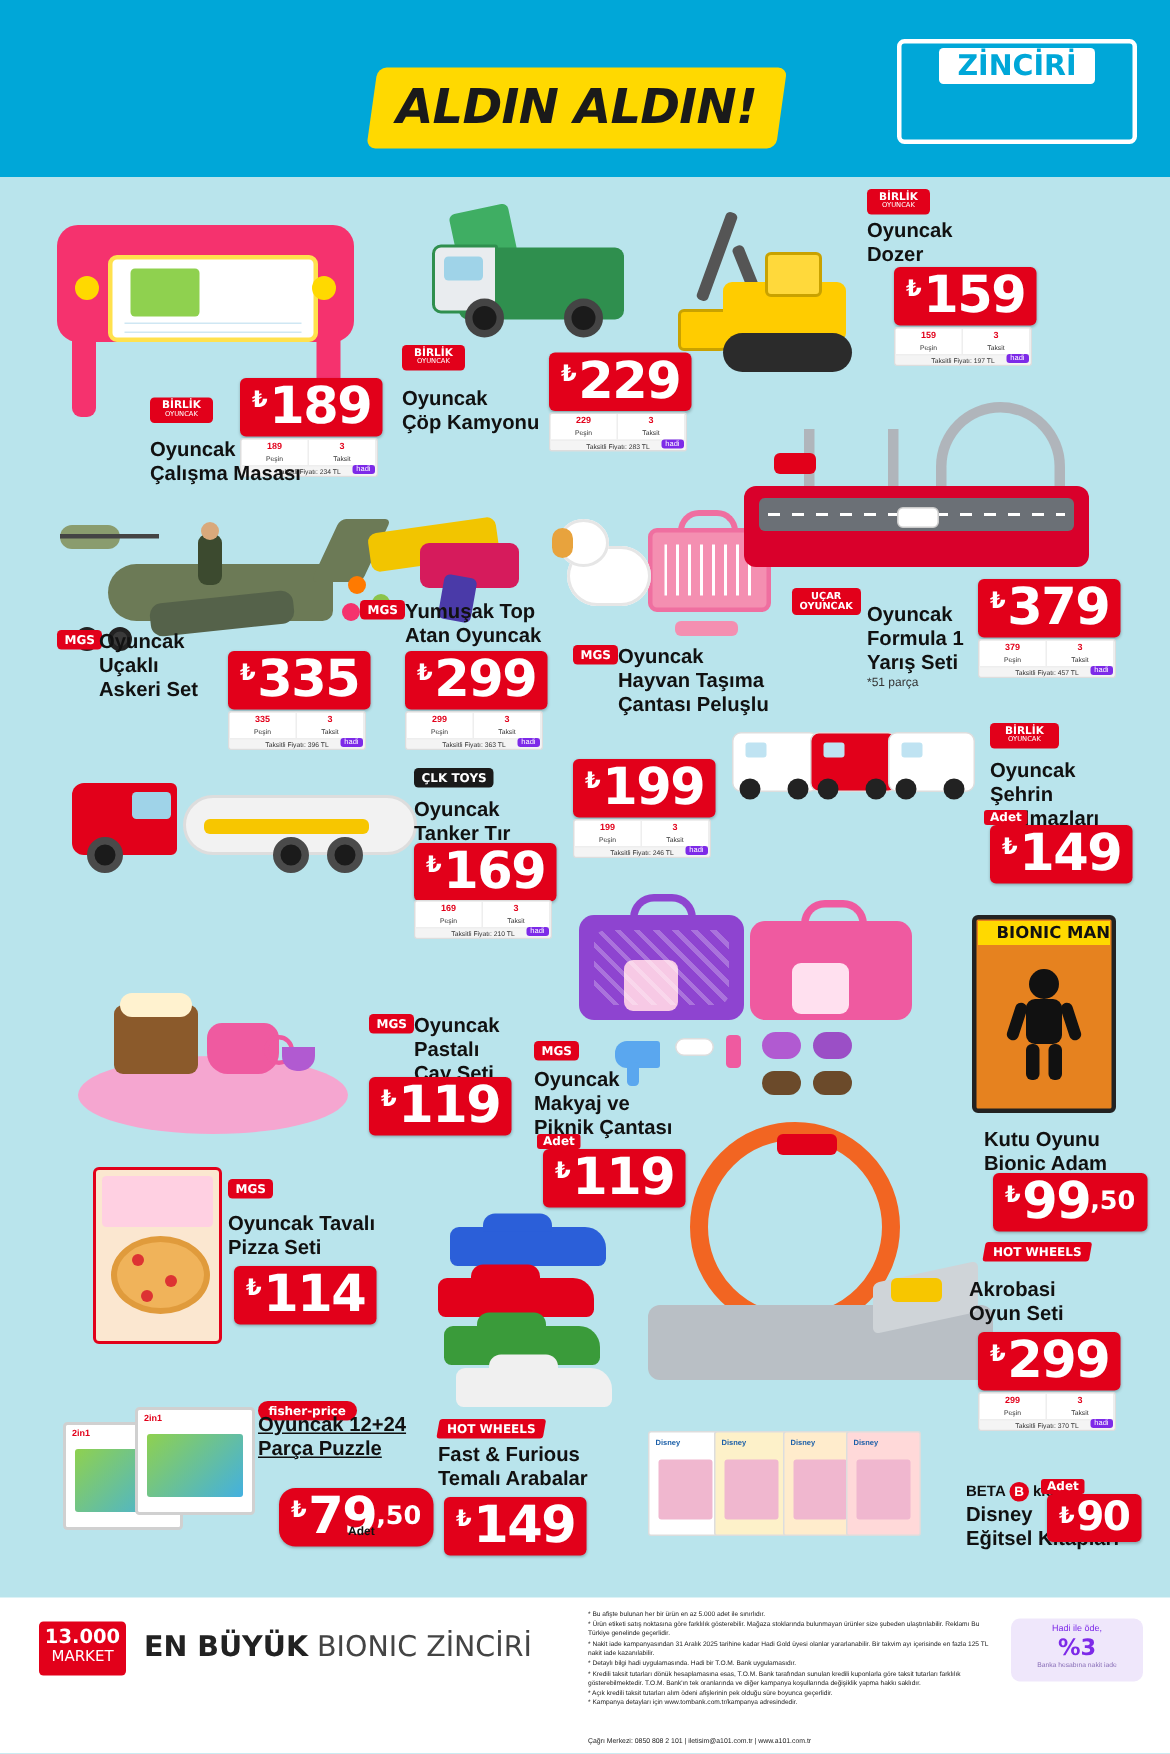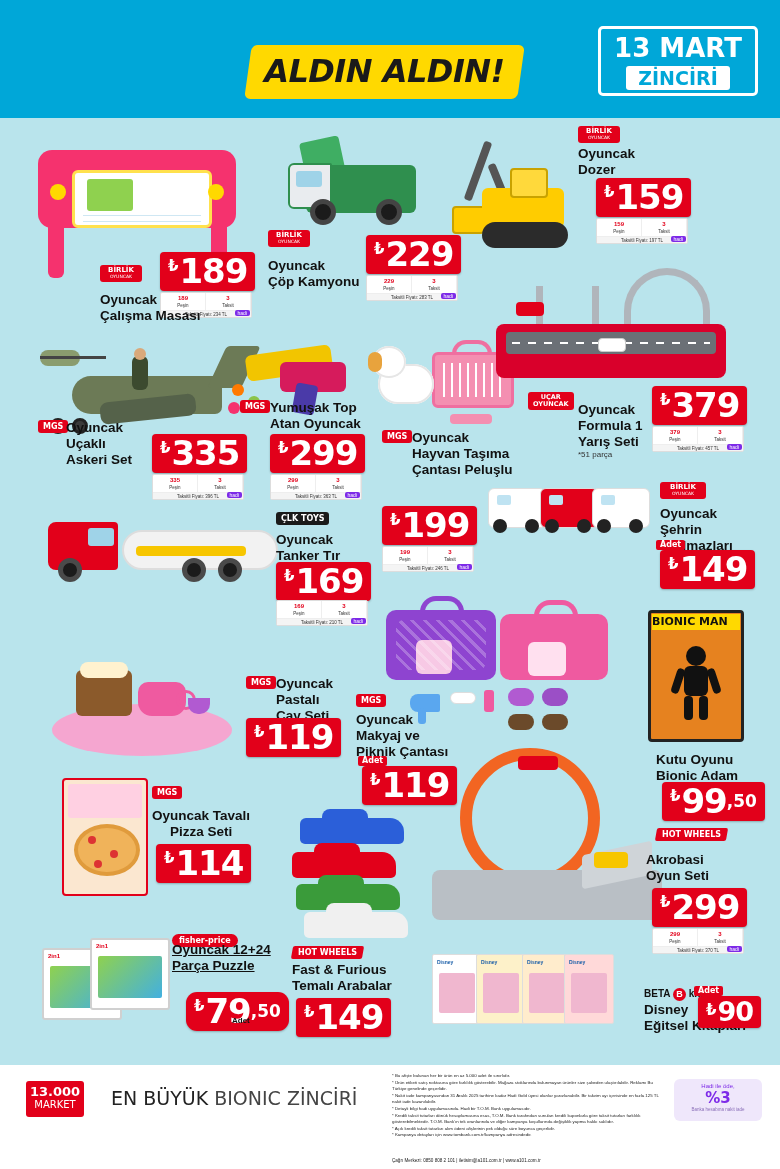--- a/index.html
+++ b/index.html
@@ -227,21 +227,21 @@
   .accgrp .brush{ left:46px; top:8px; width:26px; height:12px; background:#fff; border-radius:6px; border:1px solid #ddd;}
   .accgrp .lip { left:80px; top:6px; width:10px; height:22px; background:#ef5aa0; border-radius:3px;}
   .accgrp .pal { left:104px; top:4px; width:26px; height:18px; background:#b15ad1; border-radius:9px;}
   .accgrp .pal2{ left:138px; top:4px; width:26px; height:18px; background:#9b4fc6; border-radius:9px;}
   .accgrp .sh1 { left:104px; top:30px; width:26px; height:16px; background:#6b4a2a; border-radius:8px;}
   .accgrp .sh2 { left:138px; top:30px; width:26px; height:16px; background:#6b4a2a; border-radius:8px;}
 
   
   .bionic { left: 648px; top: 610px; width: 96px; height: 132px; }
   .bionic .box { position:absolute; inset:0; background:#e6821f; border:3px solid #222; border-radius:4px;}
-  .bionic .ttl { position:absolute; left:4px; top:4px; right:4px; background:#ffd900; color:#111; font-size:11px; font-weight:bold; text-align:left; font-family:"DejaVu Sans",sans-serif; line-height:1.05; padding:2px 0;}
+  .bionic .ttl { position:absolute; left:4px; top:4px; right:4px; background:#ffd900; color:#111; font-size:11px; font-weight:bold; text-align:right; font-family:"DejaVu Sans",sans-serif; line-height:1.05; padding:2px 0;}
   .bionic .fig { position:absolute; left:26px; top:36px; width:44px; height:74px; }
   .bionic .fig .h{position:absolute;left:12px;top:0;width:20px;height:20px;background:#111;border-radius:50%;}
   .bionic .fig .t{position:absolute;left:10px;top:20px;width:24px;height:30px;background:#111;border-radius:6px;}
   .bionic .fig .a{position:absolute;top:22px;width:8px;height:26px;background:#111;border-radius:4px;}
   .bionic .fig .a.l{left:0;transform:rotate(18deg);} .bionic .fig .a.r{right:0;transform:rotate(-18deg);}
   .bionic .fig .g{position:absolute;top:50px;width:9px;height:24px;background:#111;border-radius:4px;}
   .bionic .fig .g.l{left:10px;} .bionic .fig .g.r{right:10px;}
 
   
   .pizza { left: 62px; top: 778px; width: 86px; height: 118px; }
@@ -291,21 +291,21 @@
     background: #fff;
   }
   .footer .mk {
     position:absolute; left: 26px; top: 16px; width: 58px; height: 36px;
     background:#e2001a; color:#fff; border-radius:3px; text-align:center;
     font-family:"DejaVu Sans",sans-serif;
   }
   .footer .mk b{ display:block; font-size:13px; margin-top:3px;}
   .footer .mk s{ display:block; font-size:10px; text-decoration:none;}
   .footer .chain { position:absolute; left: 96px; top: 22px; font-size:19px; color:#222; font-family:"DejaVu Sans",sans-serif;}
-  .footer .chain b{ font-weight:normal;margin-left:15px; }
+  .footer .chain b{ font-weight:bold; }
   .footer .chain span{ font-weight:normal; color:#444;}
   .footer .fine {
     position:absolute; left: 392px; top: 8px; width: 270px;
     font-size: 4.4px; line-height: 1.5; color:#222;
   }
   .footer .center-note { position:absolute; left: 392px; bottom: 6px; font-size:4.6px; color:#222;}
   .footer .hadi {
     position:absolute; right: 18px; top: 14px; width: 88px; height: 42px;
     background:#efe7fb; border-radius:6px; text-align:center;
   }
@@ -325,21 +325,20 @@
   .fp { position:absolute; background:#e2001a; color:#fff; font-size:8px; font-weight:bold; padding:2px 7px; border-radius:9px; font-family:"DejaVu Sans",sans-serif;}
 </style>
 </head>
 <body>
 
 <div class="header">
   <div class="slogan-box">
     <span>ALDIN ALDIN!</span>
   </div>
   <div class="date-box">
-    <div class="d1">13 MART</div>
     <div class="d2">ZİNCİRİ</div>
   </div>
 </div>
 
 <div class="art desk">
   <div class="top">
       <div class="screen">
         <div class="pic"></div>
         <div class="ln" style="top:42px"></div>
         <div class="ln" style="top:48px"></div>
@@ -635,21 +634,21 @@
 <div class="art pizza">
   <div class="bx">
       <div class="hdr"></div>
       <div class="pie"></div>
     <div class="dot" style="left:24px;top:56px;"></div>
       <div class="dot" style="left:46px;top:70px;"></div>
       <div class="dot" style="left:30px;top:80px;"></div>
   </div>
 </div>
 <div class="brand" style="left:152px; top:786px;">MGS</div>
-<div class="label" style="left:152px; top:808px; white-space:pre-line;text-align:center;">Oyuncak Tavalı
+<div class="label" style="left:152px; top:808px; white-space:pre-line;">Oyuncak Tavalı
 Pizza Seti</div>
 <div class="price" style="left:156px; top:844px;">
   <span class="lira">₺</span><span class="amt">114</span>
 </div>
 
 <div class="art hw">
   <div class="c c1"></div>
     <div class="c c2"></div>
     <div class="c c3"></div>
     <div class="c c4"></div>

